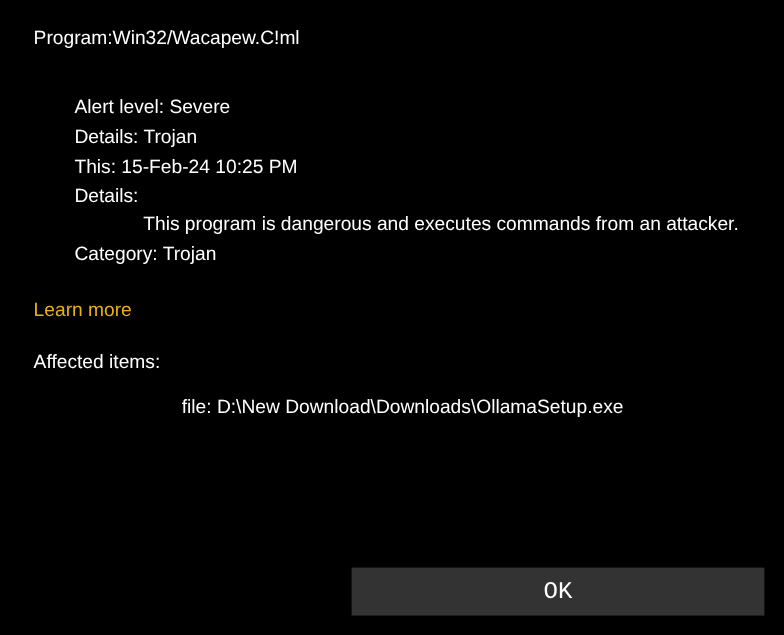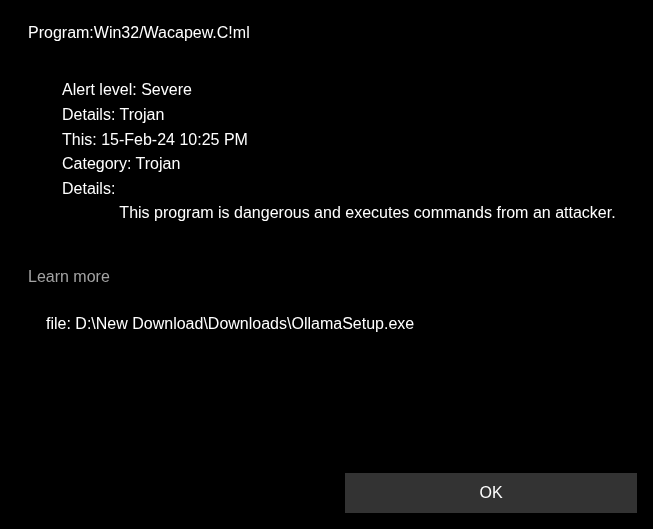--- a/index.html
+++ b/index.html
@@ -40,47 +40,47 @@
       align-items: flex-start;
     }
     .details-multiline .label {
       flex-shrink: 0;
       margin-right: 4px;
     }
     .details-multiline .value {
       display: block;
     }
     .learn-more {
-      color: #a3a3a3;
+      color: #eab308;
       cursor: pointer;
-      margin-top: 18px;
       margin-bottom: 26px;
       display: inline-block;
       font-size: 16px;
     }
     .affected-header {
       margin-bottom: 16px;
     }
     .affected-item {
       padding-left: 18px;
       margin-bottom: 18px;
       line-height: 1.5;
       word-break: break-word;
+      text-align: center;
     }
     .ok-button {
       position: absolute;
       bottom: 16px;
       right: 16px;
-      width: 292px;
+      width: 344px;
       height: 40px;
       background: #333333;
       border: none;
       color: #ffffff;
-      font-size: 16px;
-      font-family: Liberation Sans, sans-serif;
+      font-size: 20px;
+      font-family: Liberation Mono, monospace;
       cursor: pointer;
     }
   </style>
 </head>
 <body>
 
 
 
 <div class="threat-title">Program:Win32/Wacapew.C!ml</div>
 
@@ -90,32 +90,33 @@
     <span class="value">Severe</span>
   </div>
   <div class="detail-row">
     <span class="label">Details:</span>
     <span class="value">Trojan</span>
   </div>
   <div class="detail-row">
     <span class="label">This:</span>
     <span class="value">15-Feb-24 10:25 PM</span>
   </div>
+  <div class="detail-row details-multiline">
+    <span class="label">Details:</span>
+    <span class="value">This program is dangerous and executes commands from an attacker.</span>
+  </div>
   <div class="detail-row">
     <span class="label">Category:</span>
     <span class="value">Trojan</span>
-  </div>
-  <div class="detail-row details-multiline">
-    <span class="label">Details:</span>
-    <span class="value">This program is dangerous and executes commands from an attacker.</span>
   </div>
 </div>
 
 <a class="learn-more">Learn more</a>
 
 <div>
+  <div class="affected-header">Affected items:</div>
   <div class="affected-item">file: D:\New Download\Downloads\OllamaSetup.exe</div>
 </div>
 
 <button class="ok-button">OK</button>
 
 
 
 
 </body></html>

